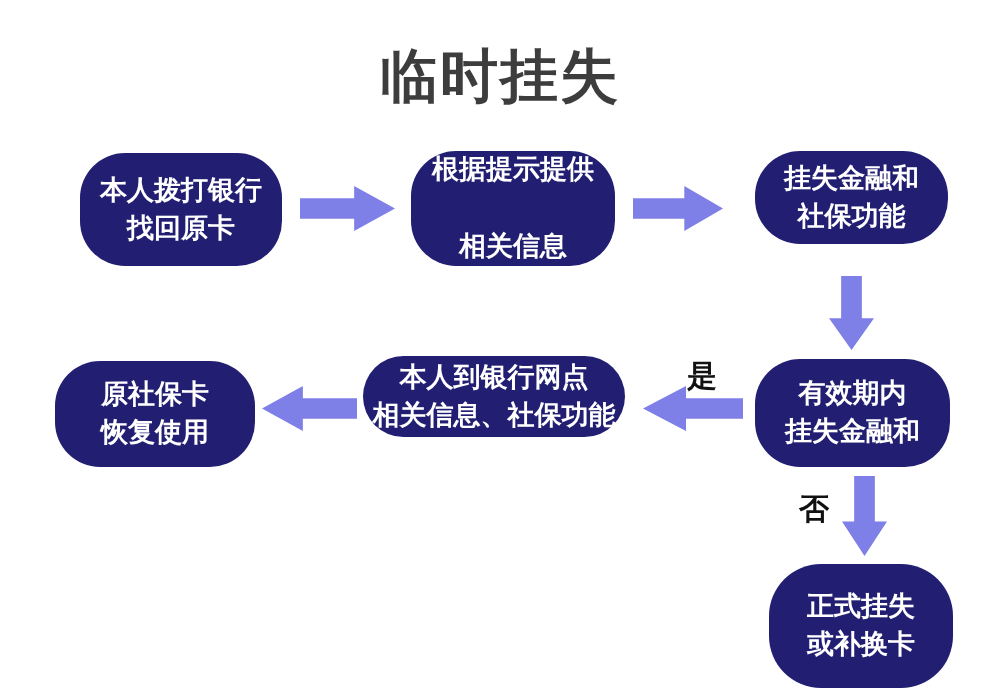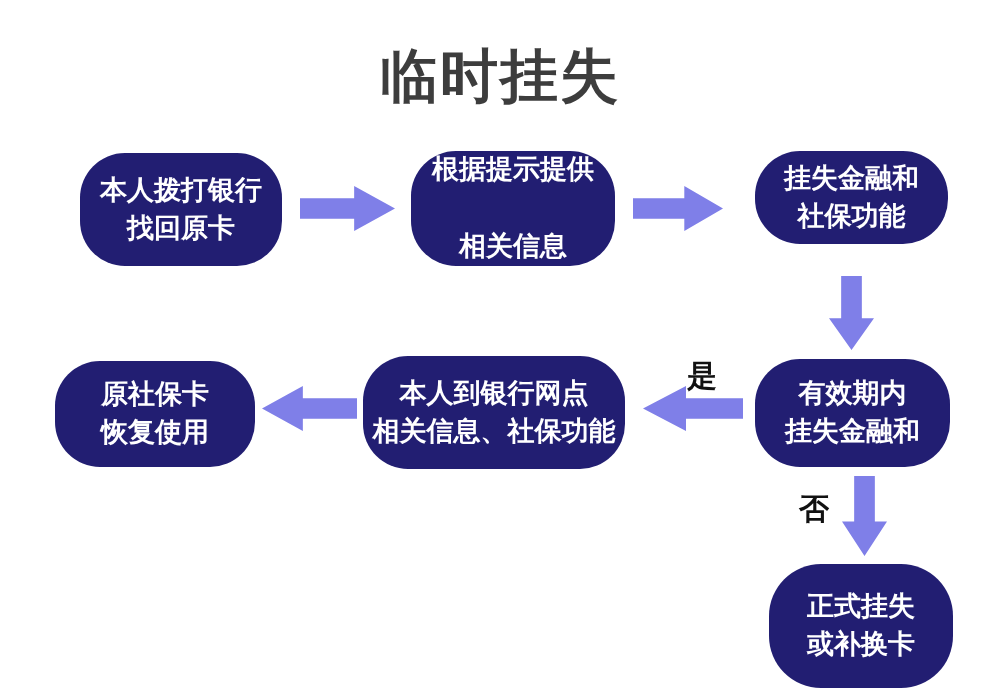--- a/index.html
+++ b/index.html
@@ -93,21 +93,21 @@
 
   <div class="node" style="left:755px; top:359px; width:195px; height:108px;">
     <div class="line">有效期内</div>
     <div class="line">挂失金融和</div>
   </div>
 
   <div class="edge-label" style="left:687px; top:356px;">是</div>
 
   <div class="arrow arrow-left" style="left:643px; top:386px; width:100px; height:45px;"></div>
 
-  <div class="node" style="left:363px; top:356px; width:262px; height:113px;">
+  <div class="node" style="left:363px; top:356px; width:262px; height:81px;">
     <div class="line">本人到银行网点</div>
     <div class="line">相关信息、社保功能</div>
   </div>
 
   <div class="arrow arrow-left" style="left:262px; top:386px; width:95px; height:45px;"></div>
 
   <div class="node" style="left:55px; top:361px; width:200px; height:106px;">
     <div class="line">原社保卡</div>
     <div class="line">恢复使用</div>
   </div>

